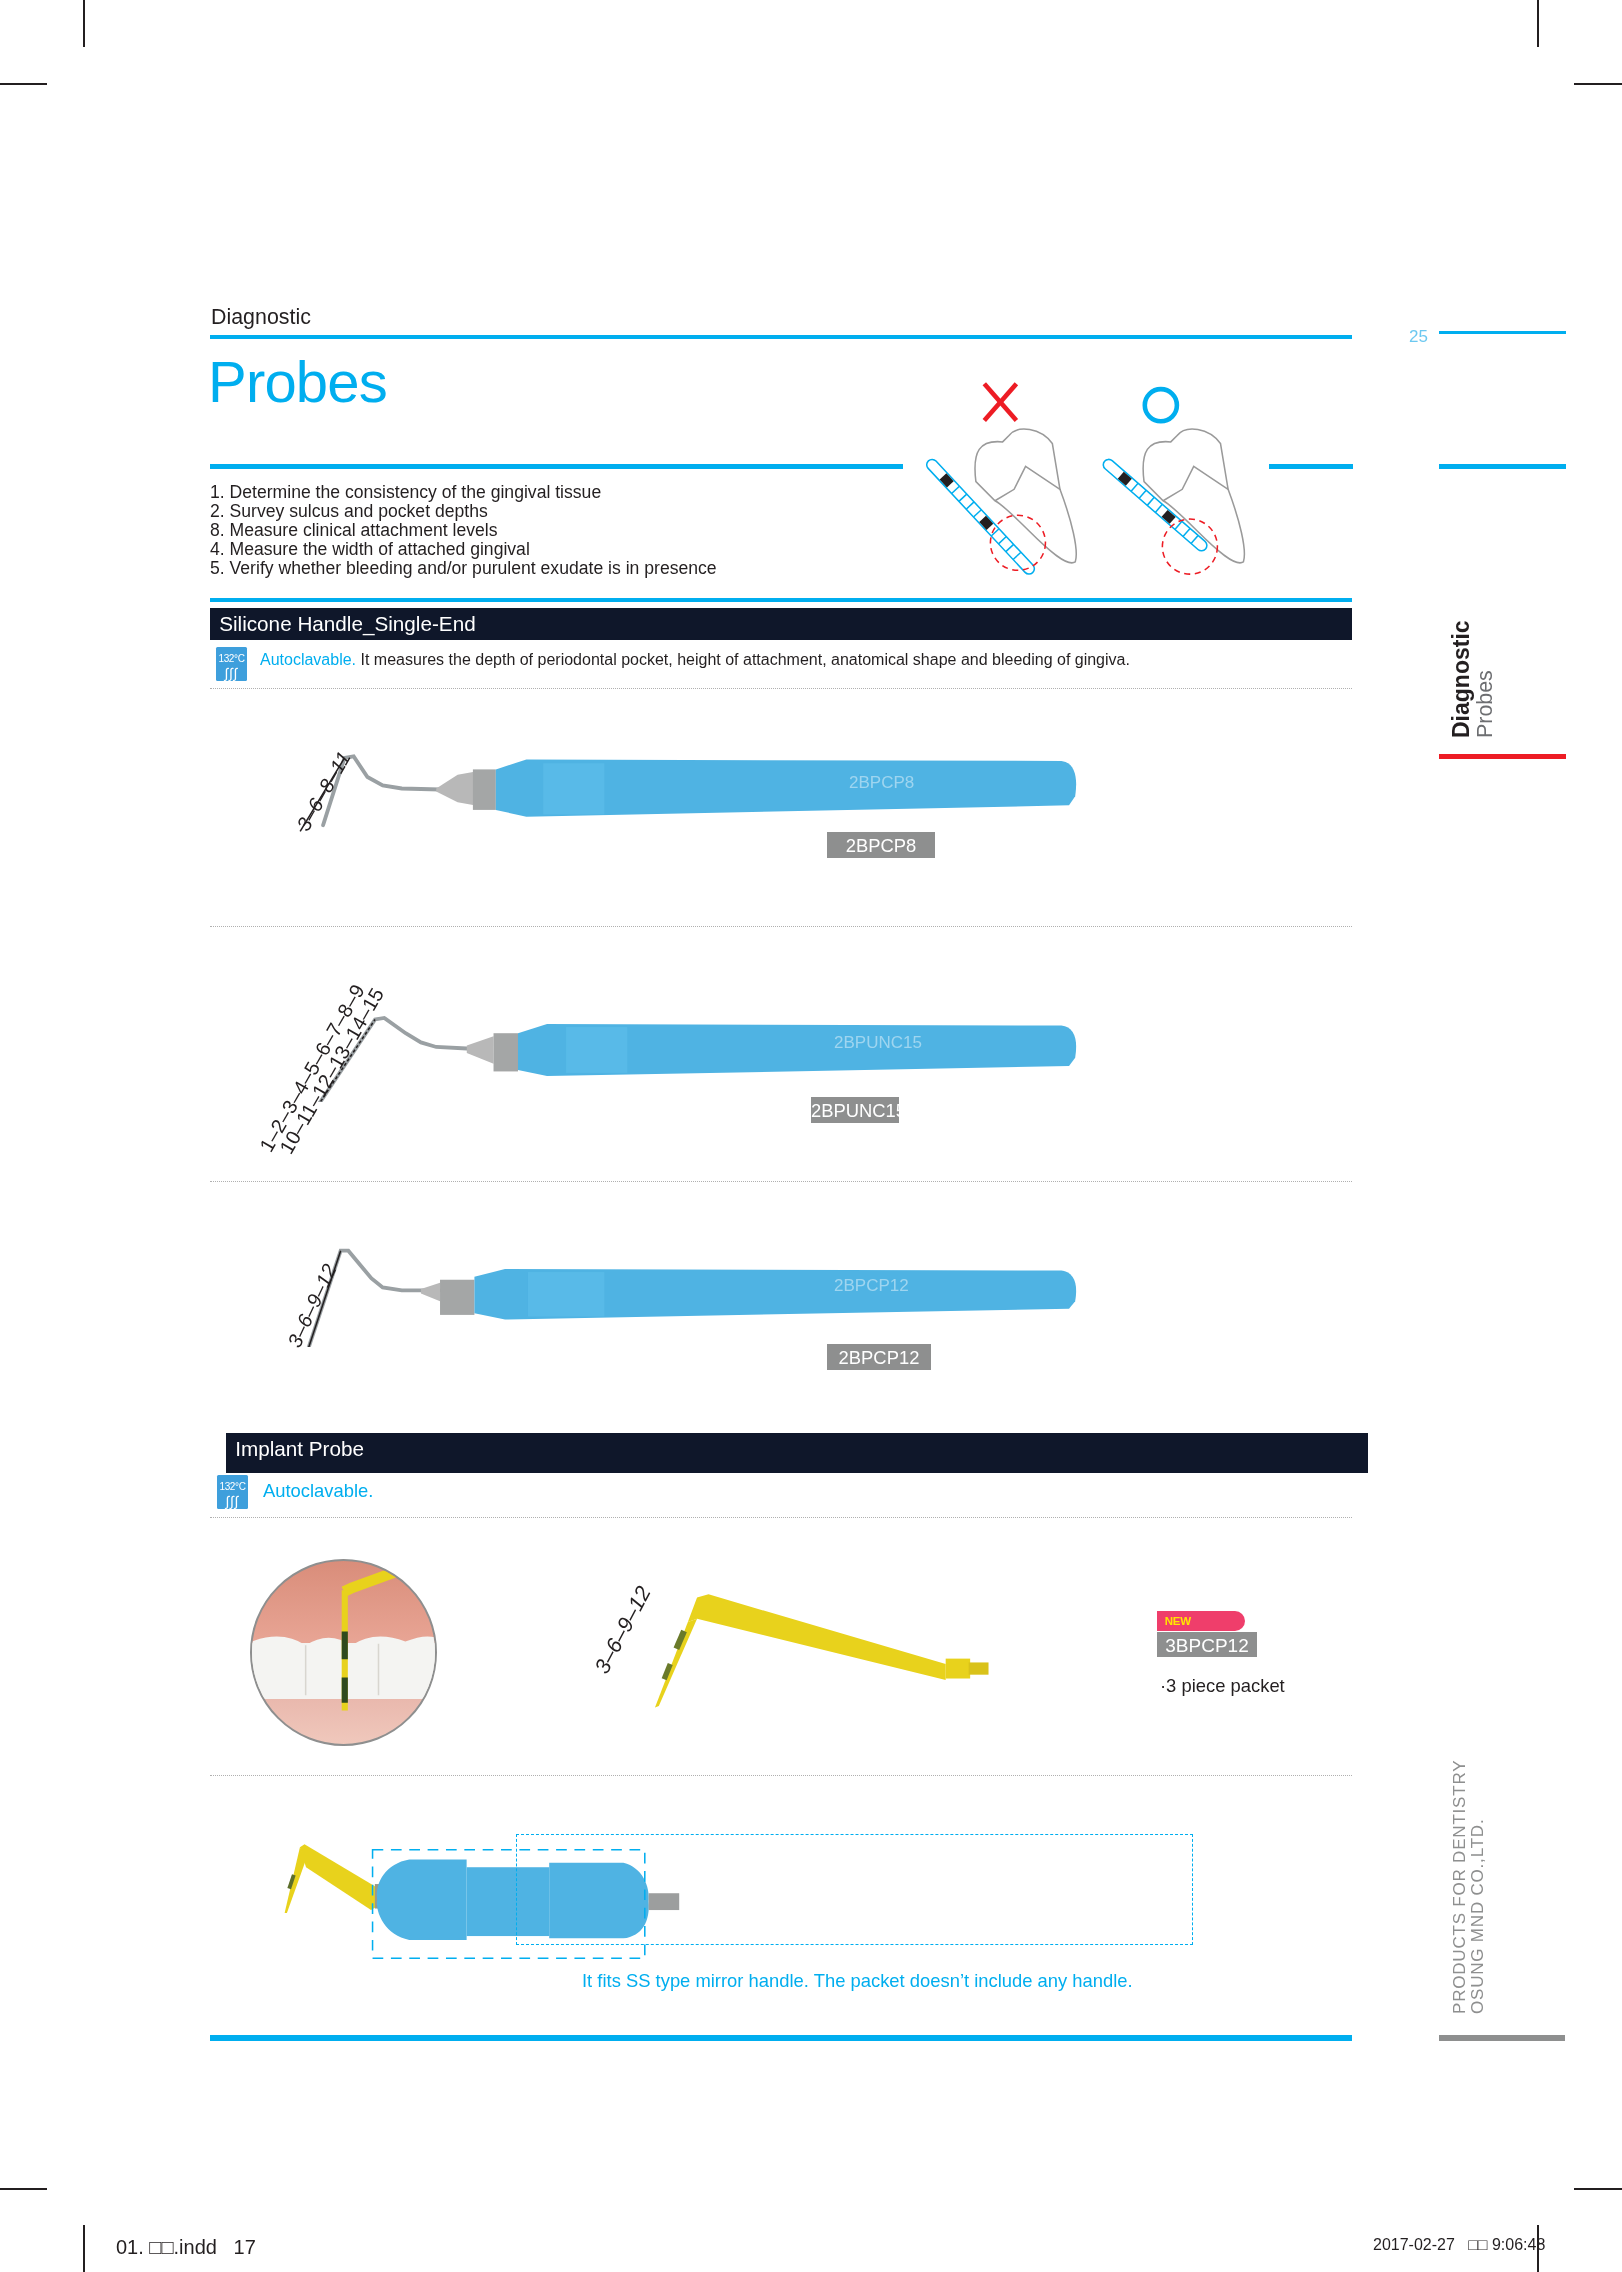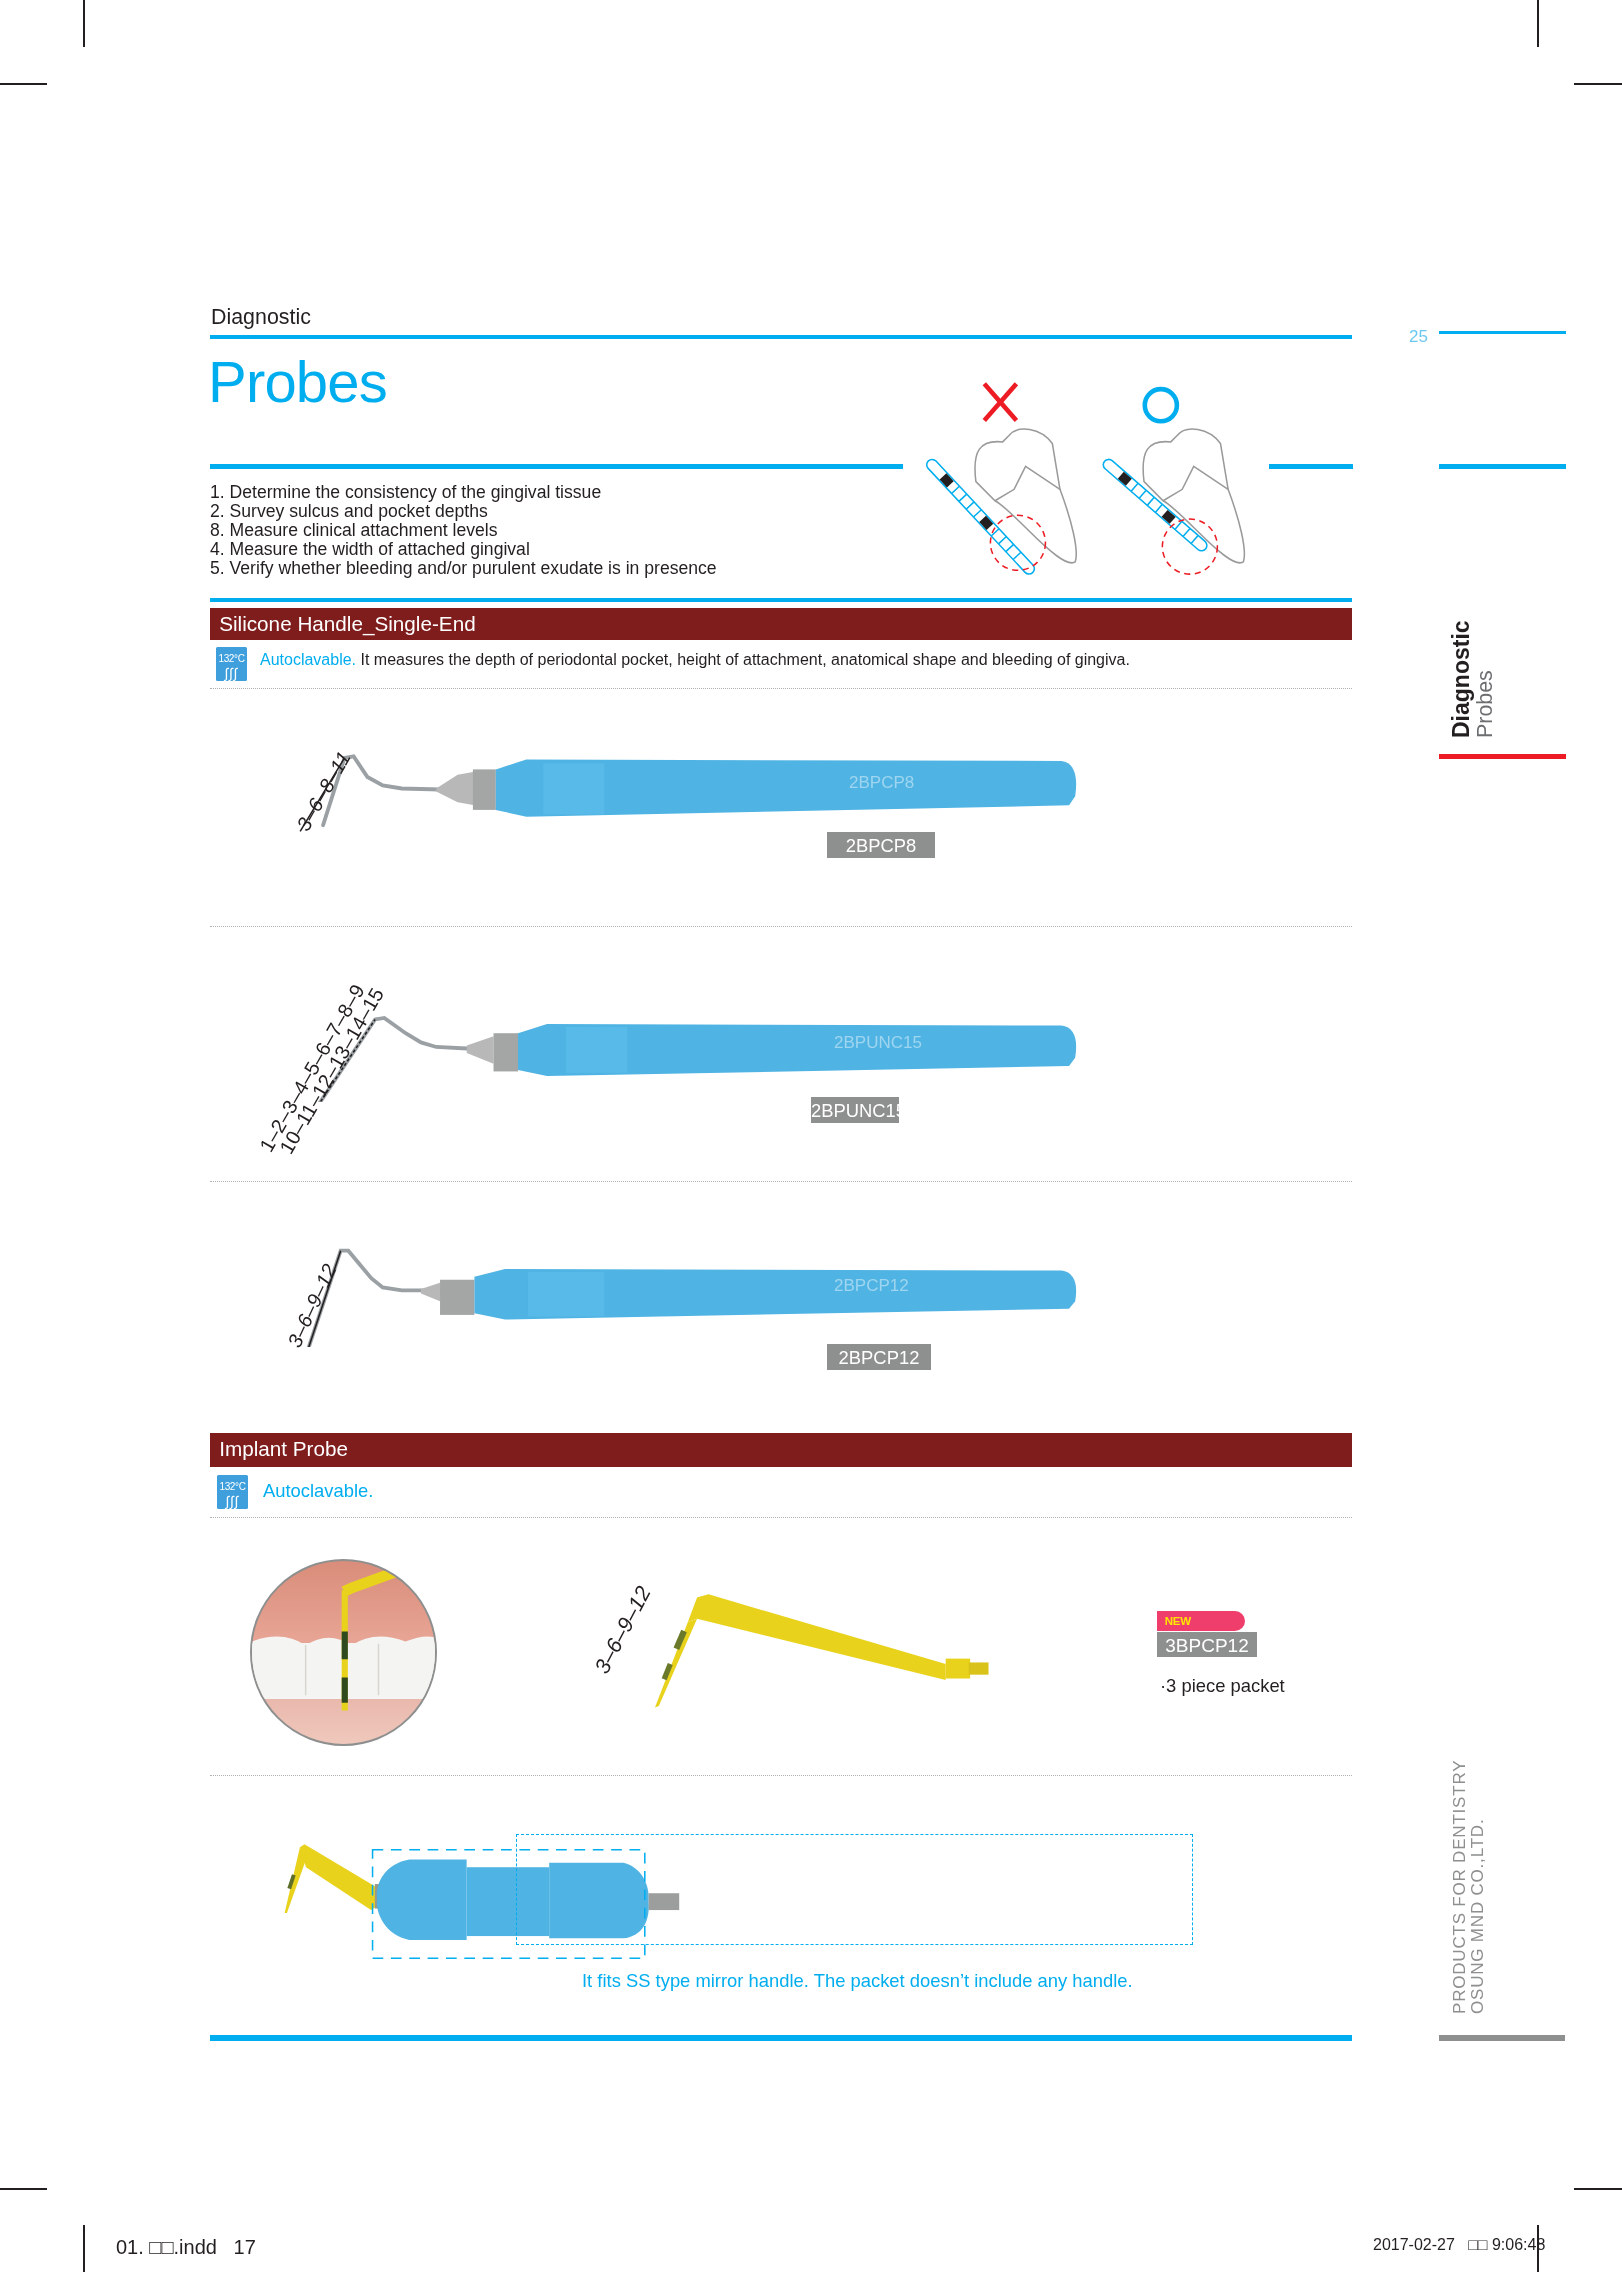--- a/index.html
+++ b/index.html
@@ -2,21 +2,21 @@
 <html style="font-size:12.2px"><head>
 <meta charset="utf-8">
 <style>
   html, body { margin: 0; padding: 0; background: #ffffff; }
   body { width: 1622px; height: 2273px; position: relative; overflow: hidden;
          font-family: "Liberation Sans", "DejaVu Sans", sans-serif; color: #231f20; }
   .abs { position: absolute; }
   .crop { position: absolute; background: #231f20; }
   .blue { background: #00aeef; }
   .dotted { position: absolute; height: 0; border-top: 1.5px dotted #b0b0b0; }
-  .sec-bar { position: absolute; background: #7f1d1d; color: #fff; font-size: 20.7px;
+  .sec-bar { position: absolute; background: #0f172a; color: #fff; font-size: 20.7px;
              line-height: 32px; padding-left: 9.2px; box-sizing: border-box; }
   .autoclave-icon { position: absolute; width: 31px; height: 34px; background: #3e9fdc;
                     border-radius: 1.5px; color: #fff; font-size: 10px; line-height: 10.7px; text-align: center; }
   .autoclave-icon .deg { display:block; padding-top: 7px; letter-spacing: -0.4px; }
   .autoclave-icon .waves { display:block; font-size: 13.8px; letter-spacing: 0.8px; line-height: 17px; }
   .code-tag { position: absolute; background: #8e8f8f; color: #fff; font-size: 18.4px;
               line-height: 27.5px; text-align: center; }
   .engraving { position: absolute; font-size: 17px; color: rgba(255,255,255,0.45); }
   .marking { position: absolute; font-size: 20px; color: #231f20; white-space: nowrap;
              transform-origin: left bottom; font-style: italic; }
@@ -159,21 +159,21 @@
     <polygon points="180,64 205,56 205,80 180,70" fill="#b8b8b8"></polygon>
     <rect x="205" y="52" width="45" height="46" fill="#a4a6a6"></rect>
     <path d="M250 48 L290 38 L1018 40 C1035 42,1040 58,1036 80 L1028 90 L290 104 L250 96 Z" fill="#4fb3e3"></path>
     <rect x="320" y="42" width="100" height="58" fill="#5cbde9" opacity="0.7"></rect>
   </svg>
   <div class="engraving" style="left:551px;top:36px;">2BPCP12</div>
   <div class="marking" style="left:21.4px;top:88px;transform:rotate(-65deg);">3–6–9–12</div>
 </div>
 <div class="code-tag" style="left:827px;top:1344px;width:104px;height:26px;">2BPCP12</div>
 
-<div class="sec-bar" style="left:210px;top:1433px;width:1142px;height:34px;">Implant Probe</div>
+<div class="sec-bar" style="left:226px;top:1433px;width:1142px;height:40px;">Implant Probe</div>
 <div class="autoclave-icon" style="left:217px;top:1475px;">
   <span class="deg">132°C</span>
   <span class="waves">∫∫∫</span>
 </div>
 <div class="abs" style="left:263px;top:1480px;font-size:18.4px;color:#00aeef;">Autoclavable.</div>
 <div class="dotted" style="left:210px;top:1517px;width:1142px;"></div>
 
 <div class="abs" style="left:250px;top:1559px;width:187px;height:187px;border-radius:50%;overflow:hidden;border:2.3px solid #8e8f8f;box-sizing:border-box;background:linear-gradient(#d98d7a 0%,#e8a595 45%,#f3f3f0 45%,#ebe6e0 75%,#e9b8ad 75%,#f0c8bc 100%);">
   <svg width="184" height="184" viewBox="0 0 240 240">
     <path d="M0 105 Q40 90 70 110 Q100 90 130 110 Q160 90 200 105 Q225 95 240 100 L240 180 L0 180 Z" fill="#f4f4f2"></path>

